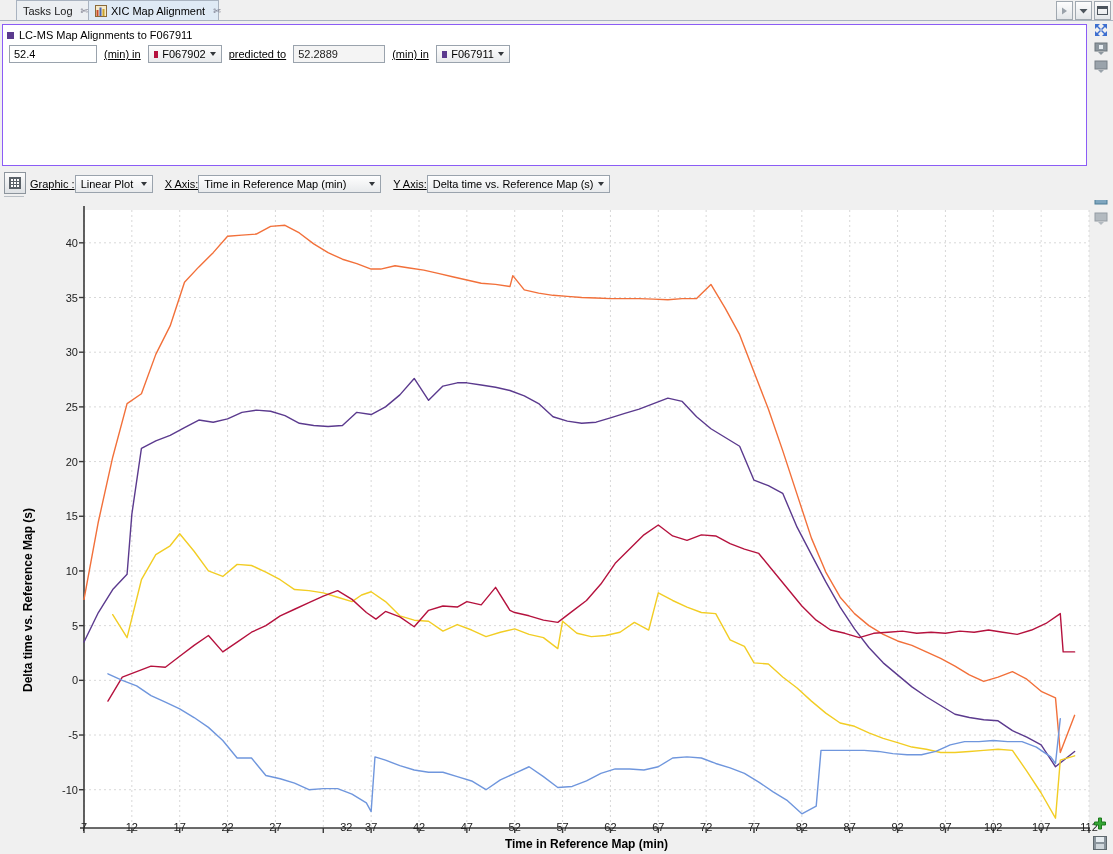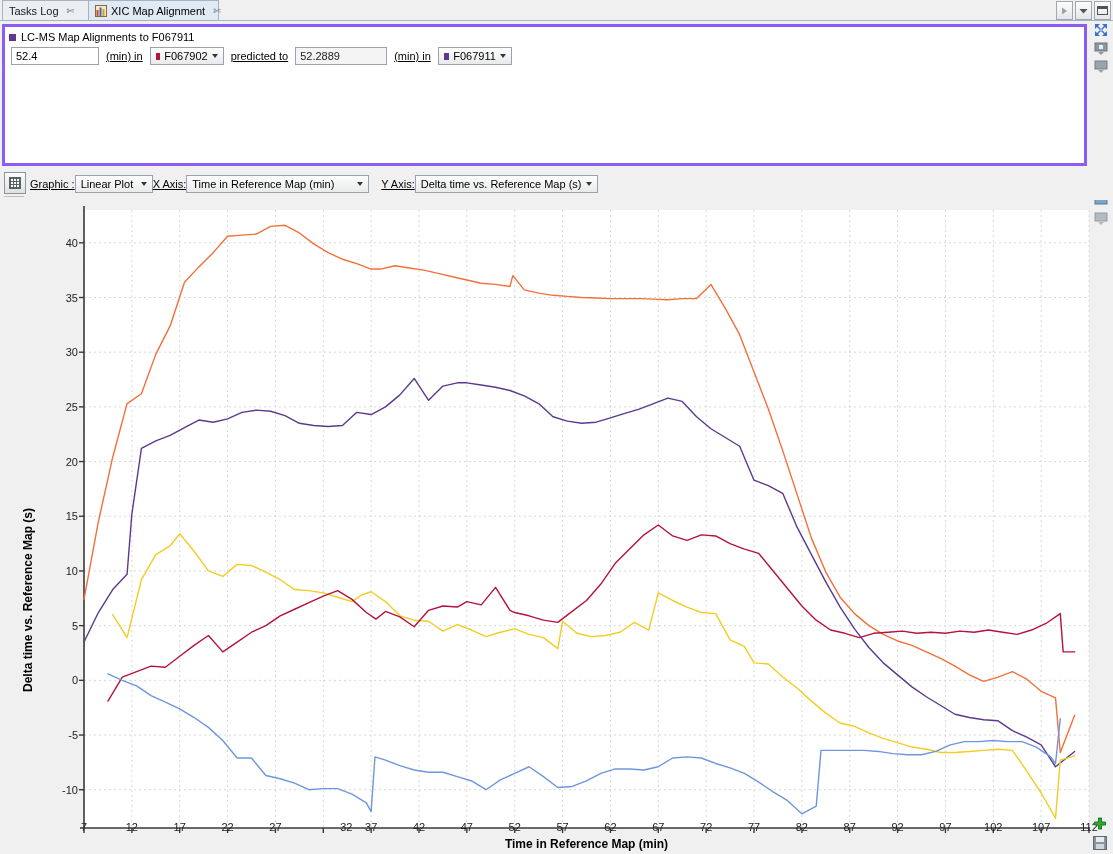--- a/index.html
+++ b/index.html
@@ -30,21 +30,21 @@
   .tab-ctrls{position:absolute;right:2px;top:1px;display:flex;gap:2px;}
   .tbtn{
     width:15px;height:17px;border:1px solid #a0a8b0;background:
       linear-gradient(#fdfdfd,#e3e6e9);
     display:flex;align-items:center;justify-content:center;
   }
 
   
   .infopanel{
     position:absolute;left:2px;top:24px;width:1085px;height:142px;
-    background:#fff;border:3px solid #8b5cf6;box-sizing:border-box;
+    background:#fff;border:1px solid #8b5cf6;box-sizing:border-box;
   }
   .inforow1{position:absolute;left:4px;top:4px;display:flex;align-items:center;gap:5px;}
   .sq{width:7px;height:7px;display:inline-block;}
   .inforow2{position:absolute;left:6px;top:20px;display:flex;align-items:center;gap:7px;}
   .txtfield{
     height:18px;border:1px solid #9aa3ad;background:#fff;
     box-sizing:border-box;font-size:11px;padding:1px 4px;line-height:15px;
     color:#000;
   }
   .txtfield.ro{background:#f4f4f4;color:#222;}
@@ -112,21 +112,21 @@
   svg.plot{position:absolute;left:0;top:0;}
 
   .botbtns{position:absolute;right:2px;bottom:2px;width:18px;}
 </style>
 </head>
 <body>
 
 <div class="app">
 
   <div class="tabbar">
-    <div class="tab inactive" style="left:2px;width:108px;">
+    <div class="tab inactive" style="left:16px;width:108px;">
       <span>Tasks Log</span>
       <span class="closex">✄</span>
     </div>
     <div class="tab active" style="left:88px;width:131px;">
       <span class="tabicon">
         <svg width="12" height="12" viewBox="0 0 12 12">
           <rect x="0.5" y="0.5" width="11" height="11" fill="#f5e9c8" stroke="#8a6a3a"></rect>
           <rect x="1.5" y="5" width="2" height="6" fill="#c94a2a"></rect>
           <rect x="4.5" y="2.5" width="2" height="8.5" fill="#4a63b0"></rect>
           <rect x="7.5" y="4" width="2" height="7" fill="#c9a22a"></rect>
@@ -239,21 +239,21 @@
           <rect x="13" y="8" width="3" height="1" fill="#5a6168"></rect>
         </svg>
       </div>
     </div>
     <div class="gcontrols">
       <span class="lbl">Graphic :</span>
       <div class="combo" style="width:78px;">
         <span>Linear Plot</span>
         <span class="caret" style="margin-left:auto"></span>
       </div>
-      <span class="lbl" style="margin-left:0">X Axis:</span>
+      <span class="lbl" style="margin-left:12px">X Axis:</span>
       <div class="combo" style="width:183px;">
         <span>Time in Reference Map (min)</span>
         <span class="caret" style="margin-left:auto"></span>
       </div>
       <span class="lbl" style="margin-left:12px">Y Axis:</span>
       <div class="combo" style="width:183px;">
         <span>Delta time vs. Reference Map (s)</span>
         <span class="caret" style="margin-left:auto"></span>
       </div>
     </div>

